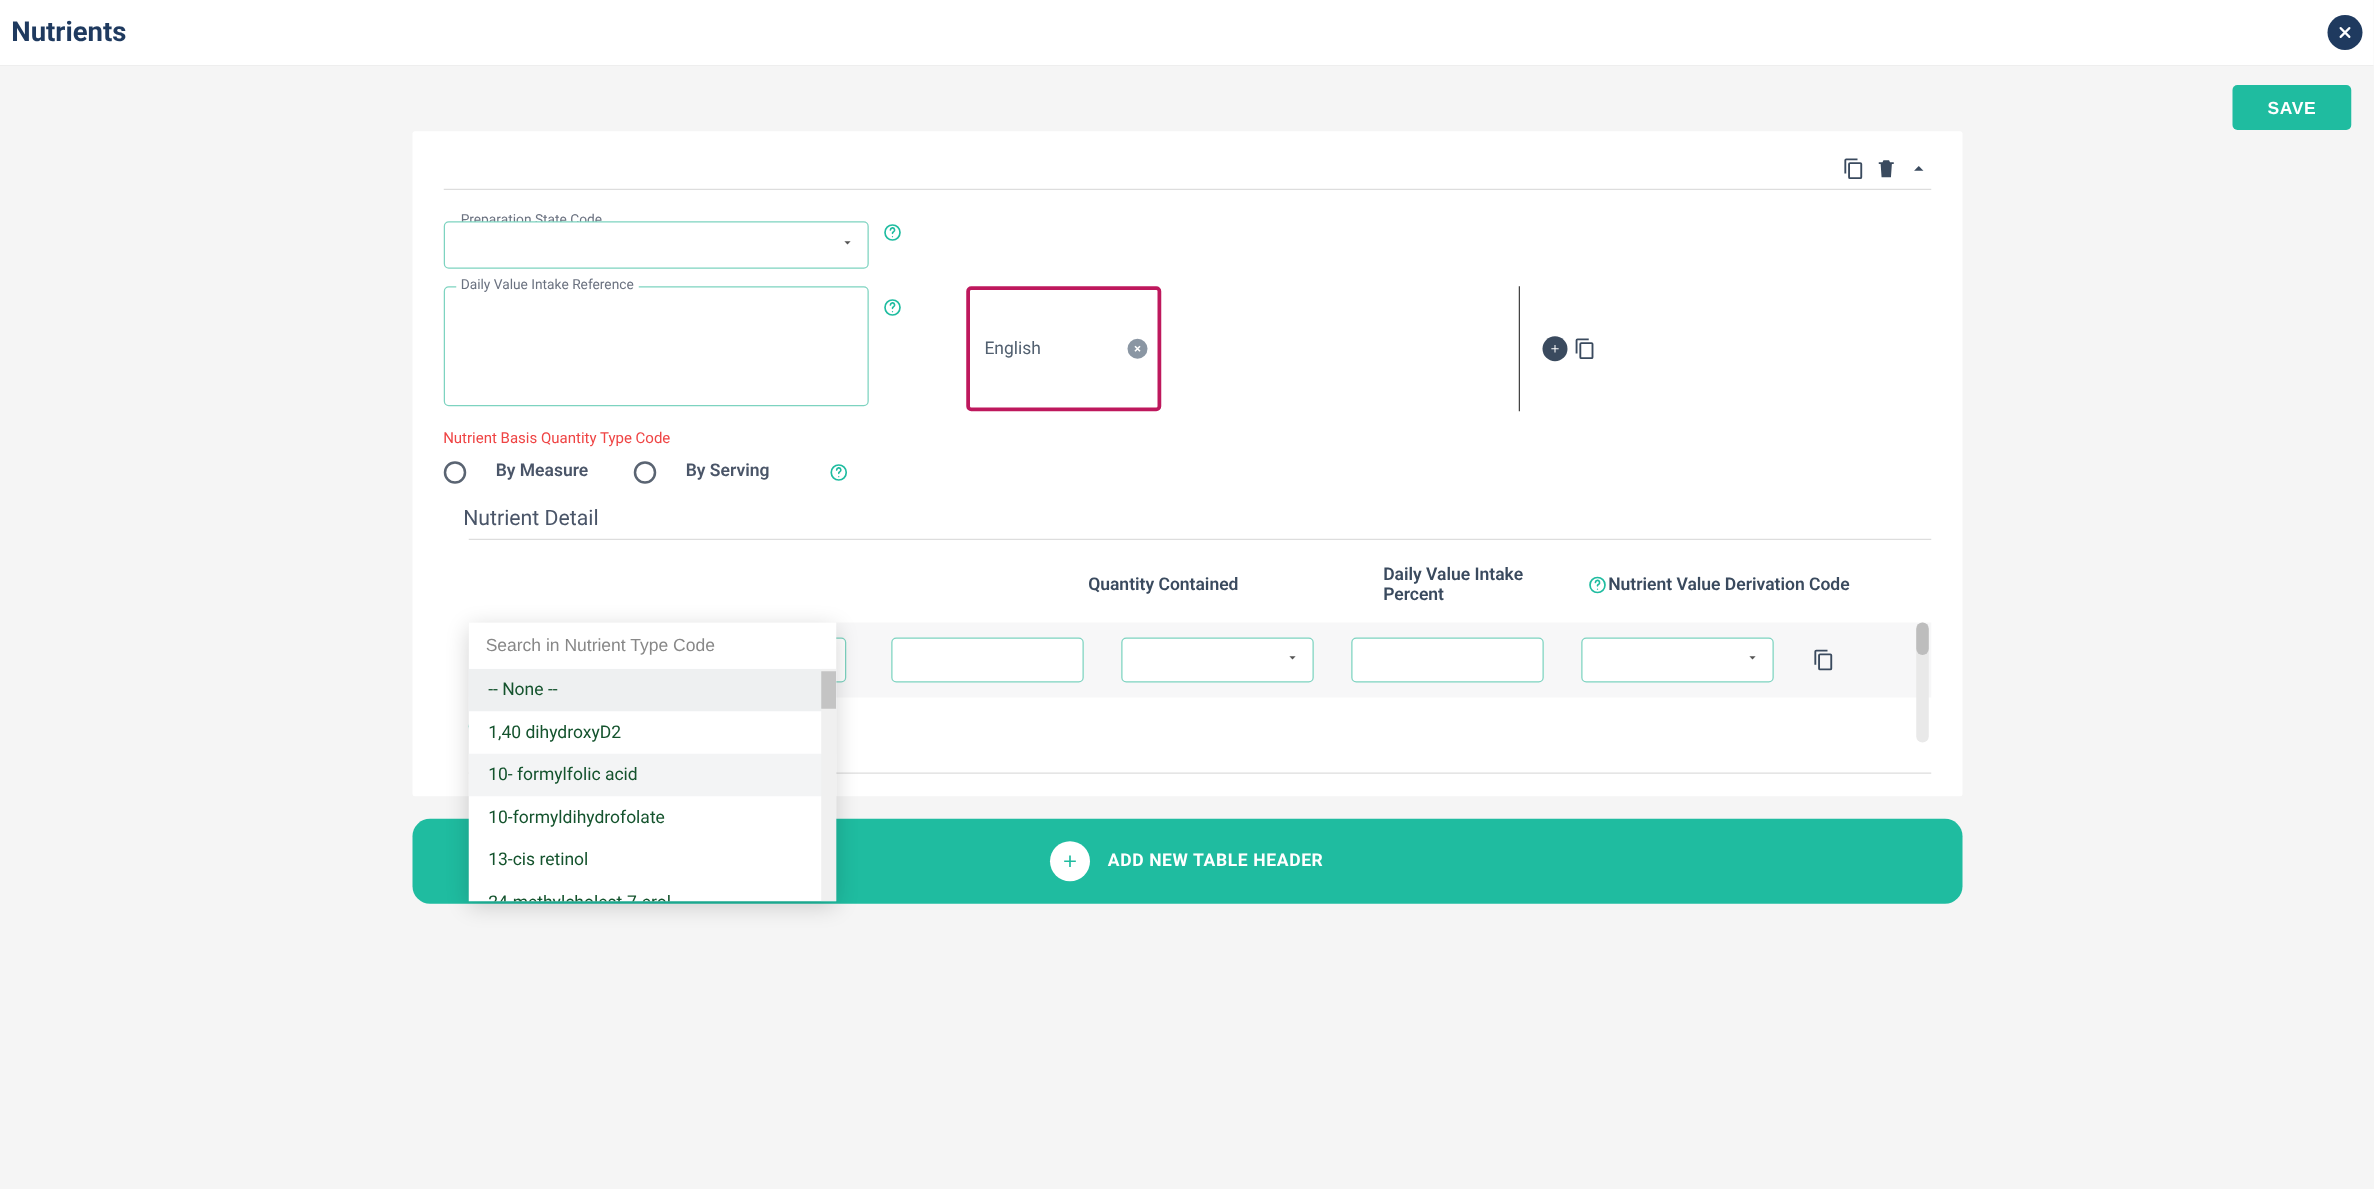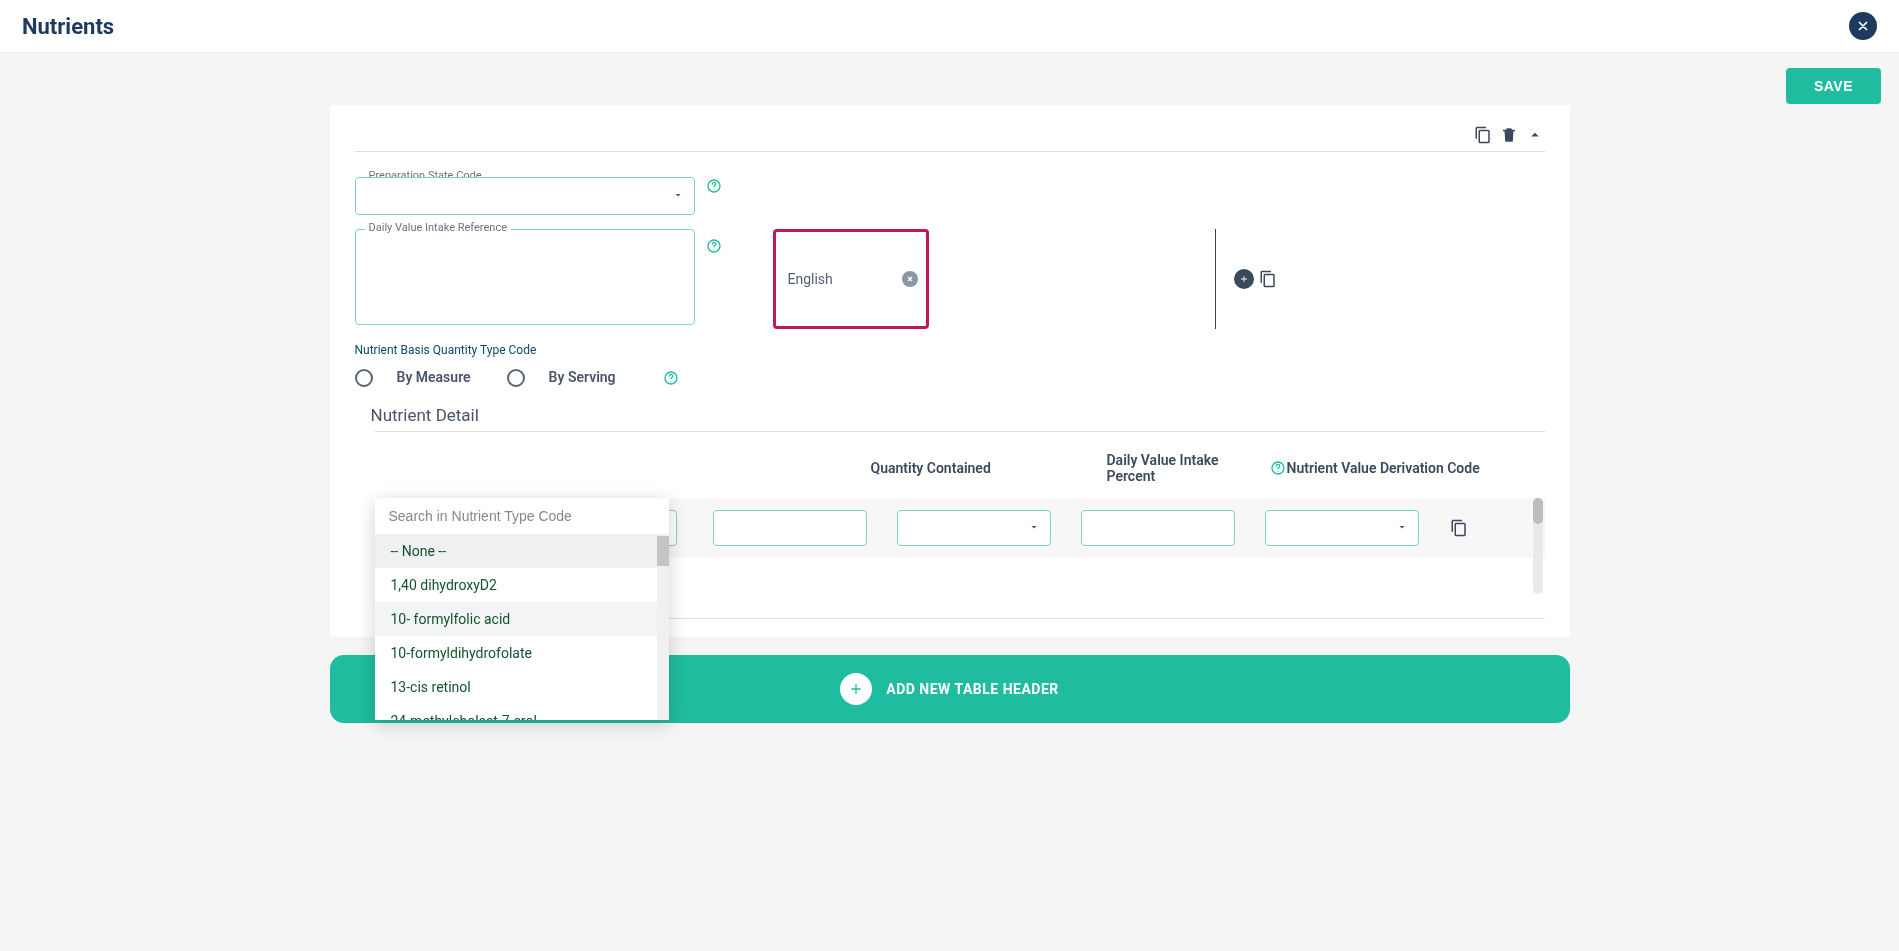--- a/index.html
+++ b/index.html
@@ -1,17 +1,17 @@
 <!DOCTYPE html>
 <html><head>
 <meta charset="utf-8">
 <style>
 * { box-sizing: border-box; margin: 0; padding: 0; }
 body { font-family: -apple-system, BlinkMacSystemFont, "Segoe UI", Roboto, Arial, sans-serif; background: #f5f5f5; width: 1899px; height: 951px; overflow: hidden; font-size: 14px; color: #333; }
-.header { background: #fff; padding: 12px 22px; border-bottom: 1px solid #eee; display: flex; justify-content: space-between; align-items: center; }
+.header { background: #fff; padding: 12px 9px; border-bottom: 1px solid #eee; display: flex; justify-content: space-between; align-items: center; }
 .header h1 { font-size: 22px; font-weight: 700; color: #1f3a5f; }
 .close-circle { width: 28px; height: 28px; border-radius: 50%; background: #1f3a5f; display: flex; align-items: center; justify-content: center; cursor: pointer; }
 .close-circle svg { width: 14px; height: 14px; fill: #fff; }
 .spacer-bar { height: 50px; background: #f5f5f5; position: relative; }
 .save-btn { position: absolute; top: 15px; right: 18px; background: #1fbca0; color: #fff; border: none; padding: 10px 28px; font-size: 14px; font-weight: 600; border-radius: 4px; cursor: pointer; letter-spacing: 0.5px; }
 .card { background: #fff; margin: 2px auto 18px auto; width: 1240px; border-radius: 2px; padding: 20px 25px 18px 25px; position: relative; }
 .card-toolbar { display: flex; justify-content: flex-end; align-items: center; gap: 6px; padding-bottom: 6px; border-bottom: 1px solid #ddd; margin-bottom: 25px; }
 .icon-btn { width: 20px; height: 20px; display: flex; align-items: center; justify-content: center; cursor: pointer; color: #3a4a5e; }
 .icon-btn svg { width: 18px; height: 18px; fill: currentColor; }
 .form-row { display: flex; align-items: flex-start; margin-bottom: 14px; position: relative; }
@@ -25,21 +25,21 @@
 .help-icon { margin-left: 10px; width: 18px; height: 18px; display: flex; align-items: center; justify-content: center; cursor: pointer; }
 .help-icon svg { width: 16px; height: 16px; fill: none; stroke: #1fbca0; stroke-width: 2; }
 .lang-chip { margin-left: 50px; border: 3px solid #be185d; border-radius: 4px; padding: 8px 34px 8px 12px; font-size: 14px; color: #526070; width: 156px; position: relative; display: flex; align-items: center; }
 .chip-clear { position: absolute; right: 8px; top: 50%; transform: translateY(-50%); width: 16px; height: 16px; border-radius: 50%; background: #8a96a3; display: flex; align-items: center; justify-content: center; cursor: pointer; }
 .chip-clear svg { width: 8px; height: 8px; fill: #fff; }
 .vdiv { border-left: 1px solid #444; height: 100px; margin: 0 18px 0 286px; }
 .side-icons { display: flex; gap: 4px; align-items: center; align-self: center; }
 .side-icons .icon-btn { color: #3a4a5e; }
 .plus-circle { width: 20px; height: 20px; border-radius: 50%; background: #3a4a5e; display: flex; align-items: center; justify-content: center; }
 .plus-circle svg { width: 10px; height: 10px; fill: #fff; }
-.section-label { font-size: 12px; color: #0c4a6e; margin-bottom: 12px; display: block; }
+.section-label { font-size: 12px; color: #ef4444; margin-bottom: 12px; display: block; }
 .radio-row { display: flex; align-items: flex-start; gap: 24px; margin-bottom: 18px; }
 .radio { width: 18px; height: 18px; border: 2px solid #5a6472; border-radius: 50%; cursor: pointer; }
 .radio-label { font-size: 14px; font-weight: 600; color: #4a5568; margin-right: 12px; cursor: pointer; }
 .sub-heading { font-size: 17px; color: #4a5568; margin-left: 16px; margin-bottom: 6px; }
 .detail-row { border-top: 1px solid #ddd; padding-top: 14px; margin-left: 20px; position: relative; }
 .grid-header { display: flex; padding: 6px 0 14px 0; }
 .col { font-size: 14px; font-weight: 600; color: #3a4a5e; display: flex; align-items: center; gap: 6px; }
 .col-a { width: 496px; }
 .col-b { width: 236px; }
 .col-c { width: 180px; }

